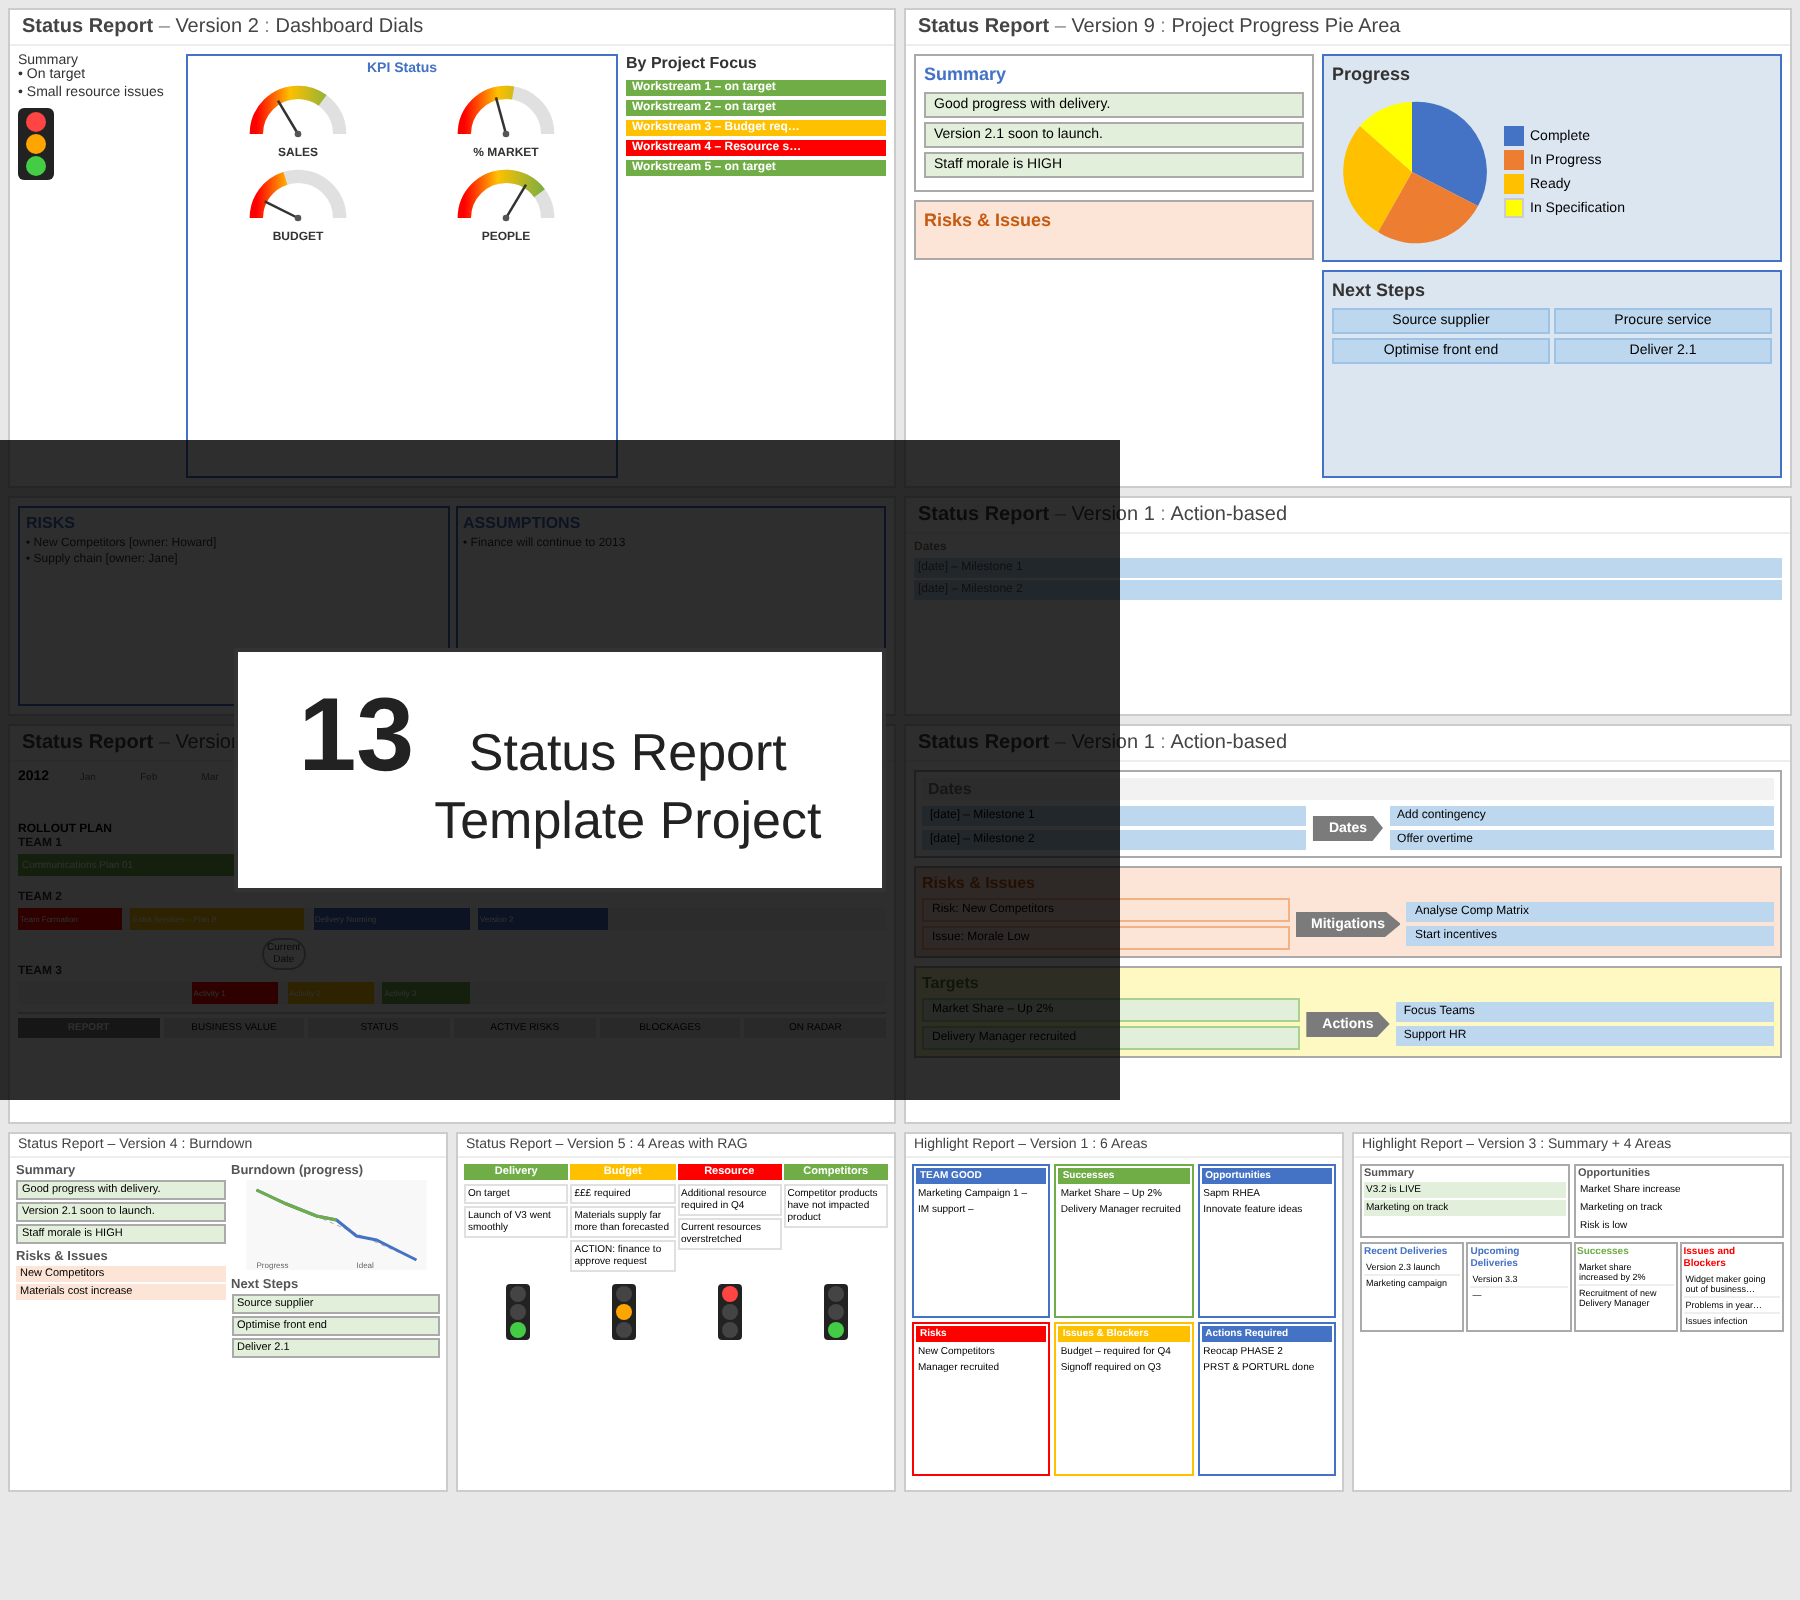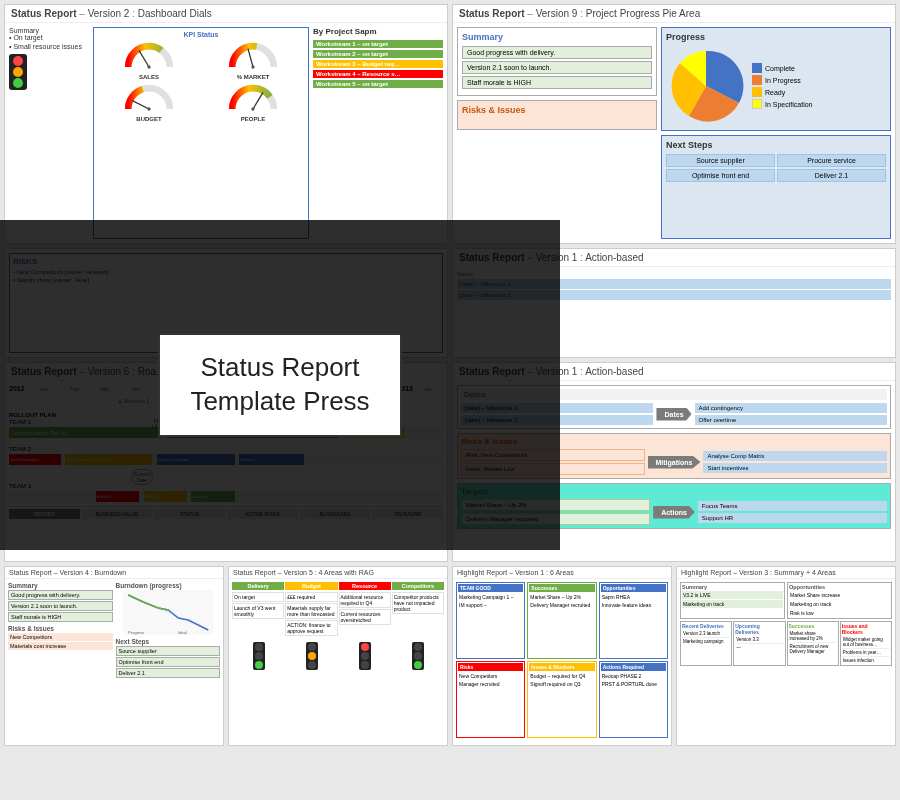--- a/index.html
+++ b/index.html
@@ -479,21 +479,21 @@
                 </defs>
               <line x1="30" y1="30" x2="42" y2="10" stroke="#333" stroke-width="1.5"></line>
               <circle cx="30" cy="30" r="2" fill="#555"></circle>
             </svg>
             <div class="dial-label">PEOPLE</div>
           </div>
         </div>
       </div>
 
       <div class="v2-by-project">
-        <div class="by-project-title">By Project Sapm</div>
+        <div class="by-project-title">By Project Focus</div>
         <div class="ws-bar">
           <div class="ws-label" style="background:#70ad47;width:100%">Workstream 1 – on target</div>
         </div>
         <div class="ws-bar">
           <div class="ws-label" style="background:#70ad47;width:100%">Workstream 2 – on target</div>
         </div>
         <div class="ws-bar">
           <div class="ws-label" style="background:#ffc000;width:100%">Workstream 3 – Budget req…</div>
         </div>
         <div class="ws-bar">
@@ -578,20 +578,24 @@
     </div>
   </div>
 
   <div class="slide-card" style="grid-column:1;grid-row:2;height:110px;position:relative;overflow:hidden">
     <div class="risks-content">
       <div class="risk-col">
         <div class="risk-col-title">Risks</div>
         <div class="risk-item">• <span>New Competitors [owner: Howard]</span></div>
         <div class="risk-item">• <span>Supply chain [owner: Jane]</span></div>
       </div>
+      <div class="risk-col">
+        <div class="risk-col-title">Assumptions</div>
+        <div class="risk-item">• <span>Finance will continue to 2013</span></div>
+      </div>
     </div>
   </div>
 
   <div class="slide-card" style="grid-column:2;grid-row:2;height:110px;position:relative;overflow:hidden">
     <div class="slide-title">
       <strong>Status Report</strong>
       <span class="dash"> – </span>
       <span>Version 1</span>
       <span class="dash"> : </span>
       <span>Action-based</span>
@@ -743,21 +747,21 @@
             <div style="background:#fce4d6;border:1px solid #f4b183;font-size:6px;padding:2px 4px">Issue: Morale Low</div>
           </div>
           <div style="background:#7b7b7b;color:white;font-size:7px;padding:3px 8px;clip-path:polygon(0 0,85% 0,100% 50%,85% 100%,0 100%);font-weight:bold;text-align:center">Mitigations</div>
           <div>
             <div style="background:#bdd7ee;font-size:6px;padding:2px 4px;margin-bottom:2px">Analyse Comp Matrix</div>
             <div style="background:#bdd7ee;font-size:6px;padding:2px 4px">Start incentives</div>
           </div>
         </div>
       </div>
 
-      <div style="border:1px solid #aaa;padding:3px;background:#5eead4">
+      <div style="border:1px solid #aaa;padding:3px;background:#fef9c3">
         <div style="font-size:8px;font-weight:bold;color:#538135;margin-bottom:3px">Targets</div>
         <div style="display:grid;grid-template-columns:1fr auto 1fr;gap:3px;align-items:center">
           <div>
             <div style="background:#e2efda;border:1px solid #a9d18e;font-size:6px;padding:2px 4px;margin-bottom:2px">Market Share – Up 2%</div>
             <div style="background:#e2efda;border:1px solid #a9d18e;font-size:6px;padding:2px 4px">Delivery Manager recruited</div>
           </div>
           <div style="background:#7b7b7b;color:white;font-size:7px;padding:3px 8px;clip-path:polygon(0 0,85% 0,100% 50%,85% 100%,0 100%);font-weight:bold;text-align:center">Actions</div>
           <div>
             <div style="background:#bdd7ee;font-size:6px;padding:2px 4px;margin-bottom:2px">Focus Teams</div>
             <div style="background:#bdd7ee;font-size:6px;padding:2px 4px">Support HR</div>
@@ -941,19 +945,20 @@
         </div>
       </div>
     </div>
   </div>
 
 </div>
 
 <div class="promo-overlay" style="position:absolute;top:220px;left:0;width:560px;height:330px;background:rgba(0,0,0,0.82);display:flex;align-items:center;justify-content:center;z-index:50">
   <div class="promo-box">
     <div style="display:flex;align-items:baseline;gap:10px">
+      <span class="promo-number">13</span>
       <div>
         <div class="promo-text">Status Report</div>
-        <div class="promo-text">Template Press</div>
+        <div class="promo-text">Template Project</div>
       </div>
     </div>
   </div>
 </div>
 
 </body></html>

